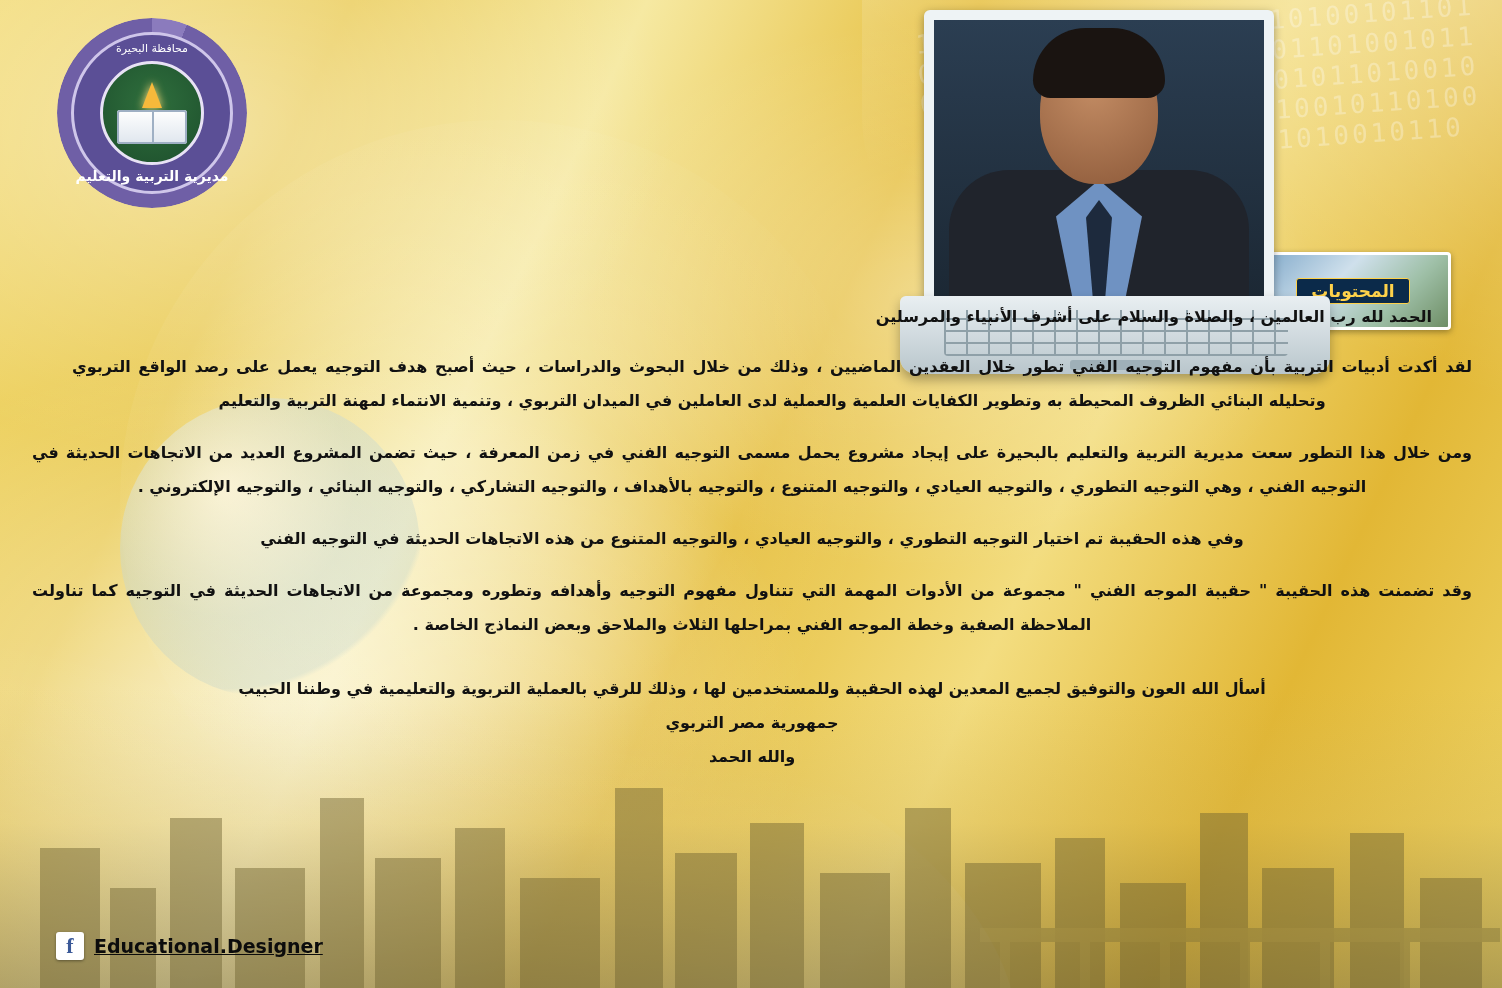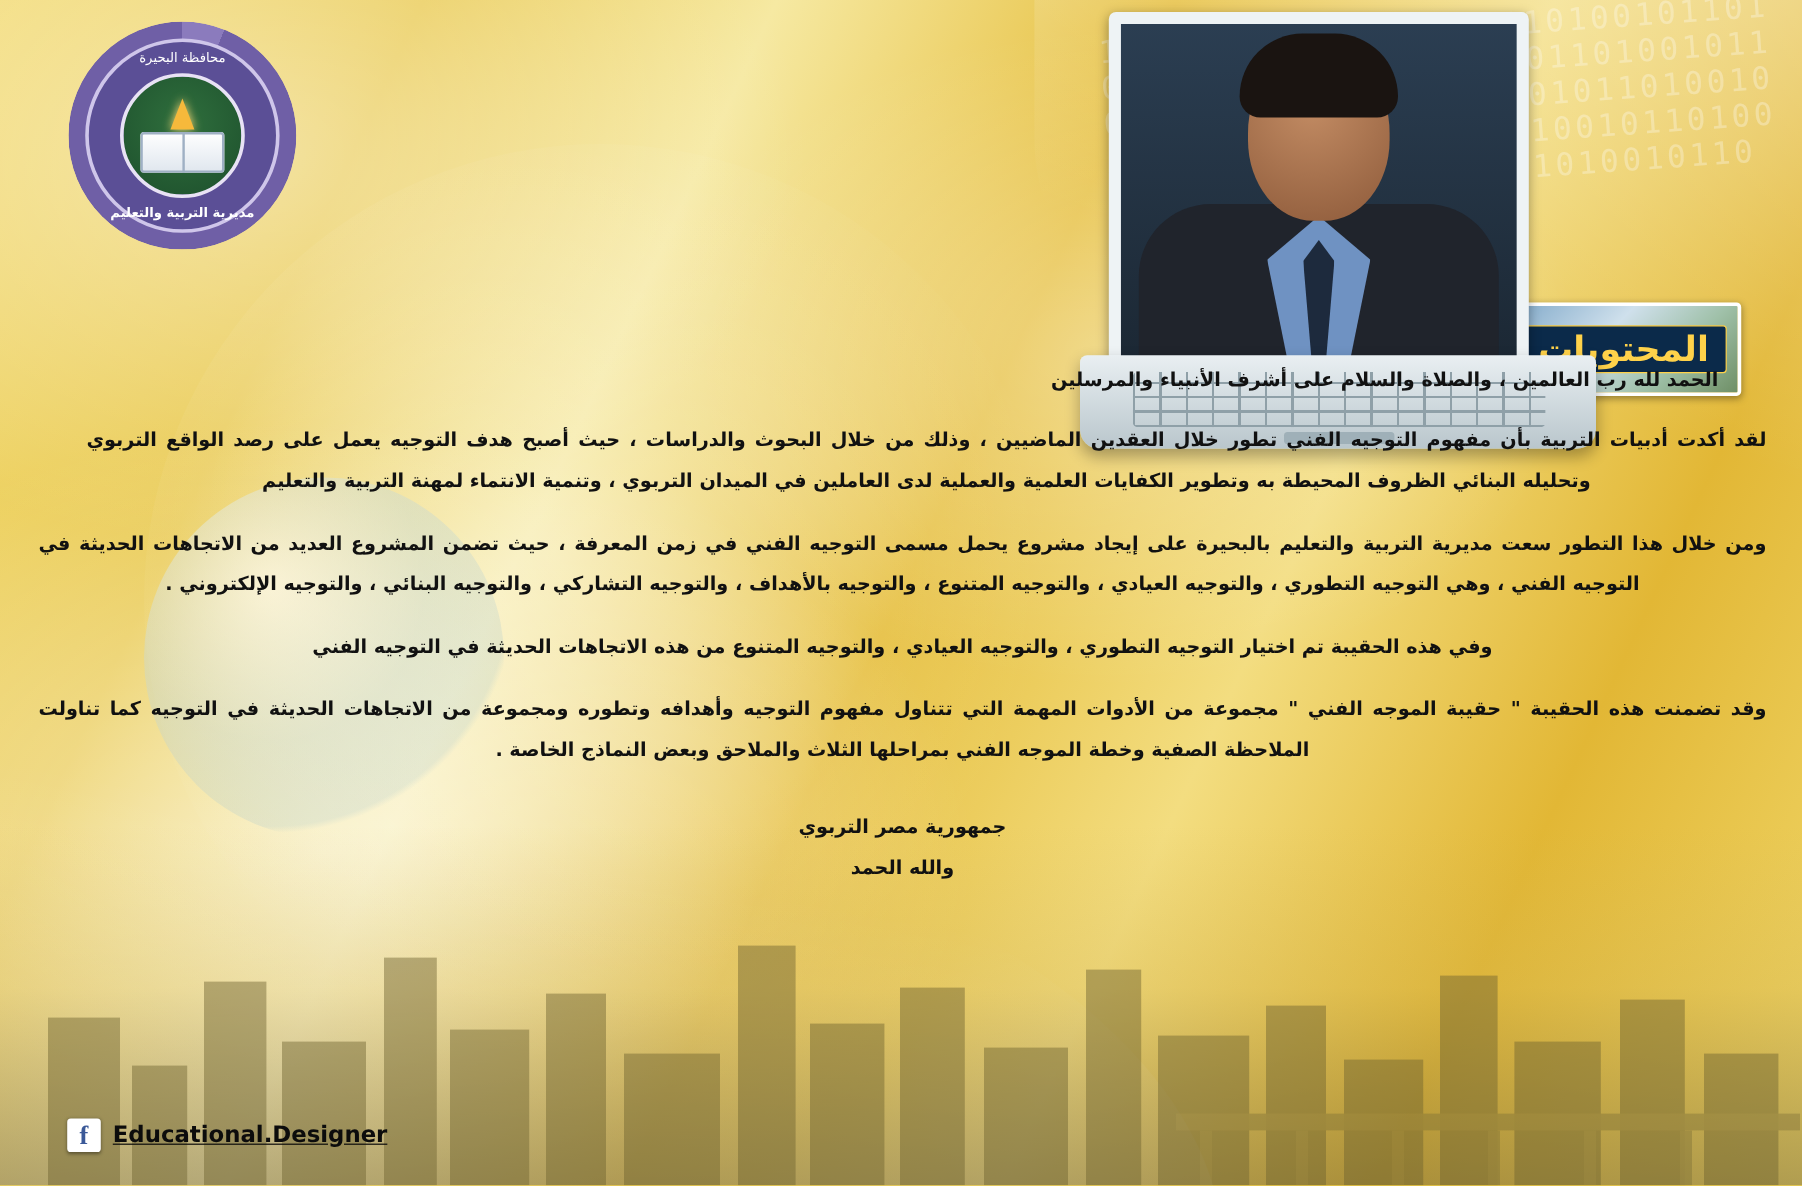--- a/index.html
+++ b/index.html
@@ -59,32 +59,32 @@
   .logo .inner{position:absolute;left:26px;top:26px;right:26px;bottom:26px;border-radius:50%;
     background:radial-gradient(circle at 50% 40%, #2f6f3d, #1d4f2c);border:3px solid #e8e2f5;
     display:flex;flex-direction:column;align-items:center;justify-content:center;}
   .logo .torch{width:0;height:0;border-left:10px solid transparent;border-right:10px solid transparent;
     border-bottom:26px solid #f6b93b;margin-bottom:2px;filter:drop-shadow(0 0 4px #ffd978);}
   .logo .book{width:70px;height:34px;border-radius:3px;
     background:linear-gradient(#ffffff,#dfe6ee);
     box-shadow:inset 0 0 0 2px #9fb0c4;position:relative;}
   .logo .book:after{content:"";position:absolute;left:50%;top:0;width:2px;height:100%;background:#9fb0c4;}
   .logo .txt-ar{position:absolute;left:0;right:0;top:7px;text-align:center;color:#fff;font-size:11px;font-weight:normal;}
-  .logo .txt-ar2{position:absolute;left:0;right:0;bottom:7px;text-align:center;color:#fff;font-size:11px;font-weight:bold;}
+  .logo .txt-ar2{position:absolute;left:0;right:0;bottom:7px;text-align:center;color:#fff;font-size:14px;font-weight:bold;}
 
   
   .contents-badge{
     position:absolute;left:1255px;top:252px;width:190px;height:72px;
     border:3px solid #ffffff;border-radius:4px;overflow:hidden;
     background:linear-gradient(135deg,#7fa8c9,#cfe0ec 40%,#9fc0a8 70%,#6f8f66);
     box-shadow:0 2px 6px rgba(0,0,0,.35);
     display:flex;align-items:center;justify-content:center;
   }
   .contents-badge .label{
-    background:#0b2a4a;color:#ffd24a;font-weight:bold;font-size:29px;
+    background:#0b2a4a;color:#ffd24a;font-weight:bold;font-size:17px;
     padding:2px 14px;border-radius:3px;border:1px solid #ffd24a;
   }
 
   
   .laptop{position:absolute;left:900px;top:10px;width:430px;height:370px;}
   .laptop .screen{
     position:absolute;left:24px;top:0;width:330px;height:290px;
     background:#dfe7ea;border:10px solid #eef3f5;border-radius:6px;
     box-shadow:0 3px 10px rgba(0,0,0,.35);overflow:hidden;
   }
@@ -226,20 +226,21 @@
   </div>
 
 
   <div class="body-text">
     <div class="bt-basmala">الحمد لله رب العالمين ، والصلاة والسلام على أشرف الأنبياء والمرسلين</div>
     <div class="para p1">لقد أكدت أدبيات التربية بأن مفهوم التوجيه الفني  تطور خلال العقدين الماضيين ، وذلك من خلال البحوث والدراسات  ، حيث أصبح هدف التوجيه يعمل على رصد الواقع التربوي وتحليله البنائي الظروف المحيطة به وتطوير الكفايات العلمية والعملية لدى العاملين في الميدان التربوي ، وتنمية الانتماء لمهنة التربية والتعليم</div>
     <div class="para">ومن خلال هذا التطور سعت مديرية التربية والتعليم بالبحيرة  على إيجاد مشروع يحمل مسمى التوجيه الفني في زمن المعرفة ، حيث تضمن المشروع العديد من الاتجاهات الحديثة في التوجيه الفني ، وهي التوجيه التطوري ، والتوجيه العيادي ، والتوجيه المتنوع ، والتوجيه  بالأهداف ، والتوجيه التشاركي ، والتوجيه البنائي ، والتوجيه الإلكتروني .</div>
     <div class="para">وفي هذه الحقيبة تم اختيار التوجيه التطوري ، والتوجيه العيادي ، والتوجيه المتنوع من هذه الاتجاهات الحديثة في التوجيه الفني</div>
     <div class="para">وقد تضمنت هذه الحقيبة " حقيبة الموجه الفني " مجموعة من الأدوات المهمة التي تتناول مفهوم التوجيه وأهدافه وتطوره ومجموعة من الاتجاهات الحديثة في التوجيه كما تناولت الملاحظة الصفية وخطة الموجه الفني بمراحلها الثلاث والملاحق وبعض النماذج الخاصة .</div>
     <div class="closing">
+      <div>أسأل الله العون والتوفيق لجميع المعدين لهذه الحقيبة وللمستخدمين لها  ، وذلك للرقي بالعملية التربوية والتعليمية في وطننا الحبيب</div>
       <div>جمهورية مصر التربوي</div>
       <div>والله الحمد</div>
     </div>
   </div>
 
   <div class="fb">
     <span class="fb-icon">f</span>
     <span class="fb-text">Educational.Designer</span>
   </div>
 

